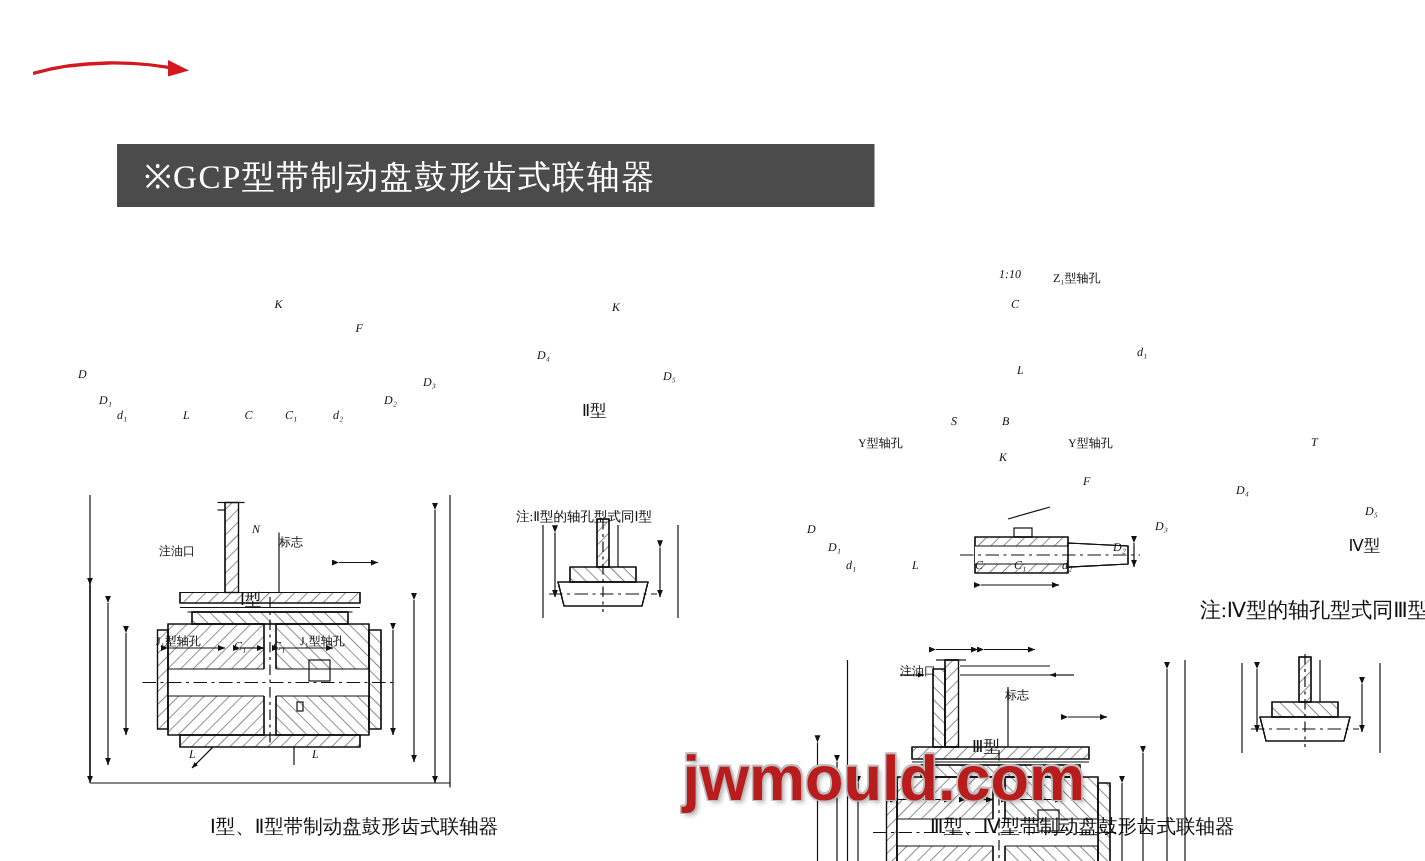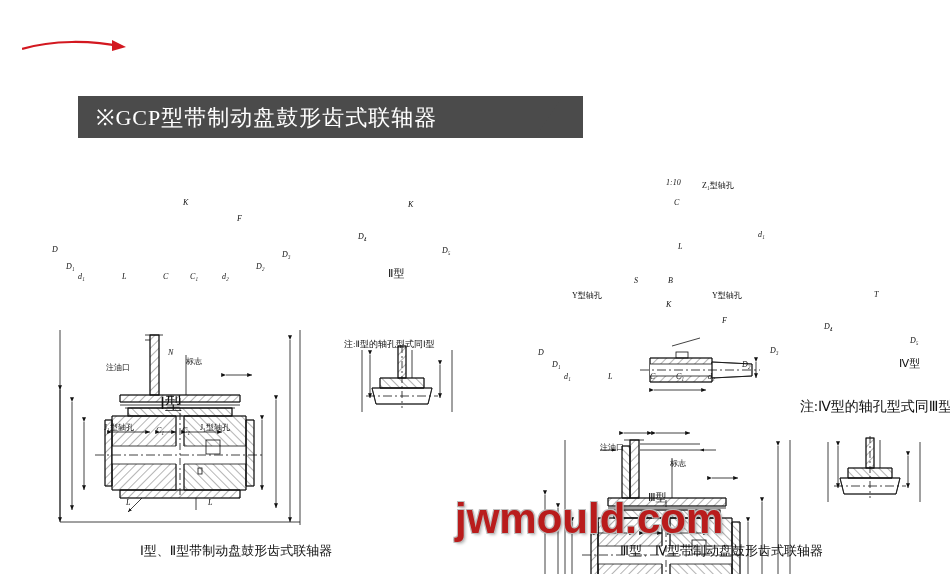--- a/index.html
+++ b/index.html
@@ -326,21 +326,21 @@
   <span class="lbl it" style="left:78px;top:122px;">d₁</span>
   <span class="lbl it" style="left:122px;top:122px;">L</span>
   <span class="lbl it" style="left:163px;top:122px;">C</span>
   <span class="lbl it" style="left:190px;top:122px;">C₁</span>
   <span class="lbl it" style="left:222px;top:122px;">d₂</span>
   <span class="lbl it" style="left:256px;top:112px;">D₂</span>
   <span class="lbl it" style="left:282px;top:100px;">D₃</span>
   <span class="lbl it" style="left:168px;top:198px;">N</span>
   <span class="lbl" style="left:186px;top:206px;">标志</span>
   <span class="lbl" style="left:106px;top:212px;">注油口</span>
-  <span class="cap" style="left:160px;top:242px;font-size:17px;">Ⅰ型</span>
+  <span class="cap" style="left:160px;top:242px;font-size:11px;">Ⅰ型</span>
 
   
   <span class="lbl it" style="left:408px;top:50px;">K</span>
   <span class="lbl it" style="left:358px;top:82px;">D₄</span>
   <span class="lbl it" style="left:442px;top:96px;">D₅</span>
   <span class="cap" style="left:388px;top:116px;font-size:11px;">Ⅱ型</span>
   <span class="lbl" style="left:344px;top:188px;font-size:9px;">注:Ⅱ型的轴孔型式同Ⅰ型</span>
 
   
   <span class="lbl" style="left:104px;top:272px;">J₁型轴孔</span>

